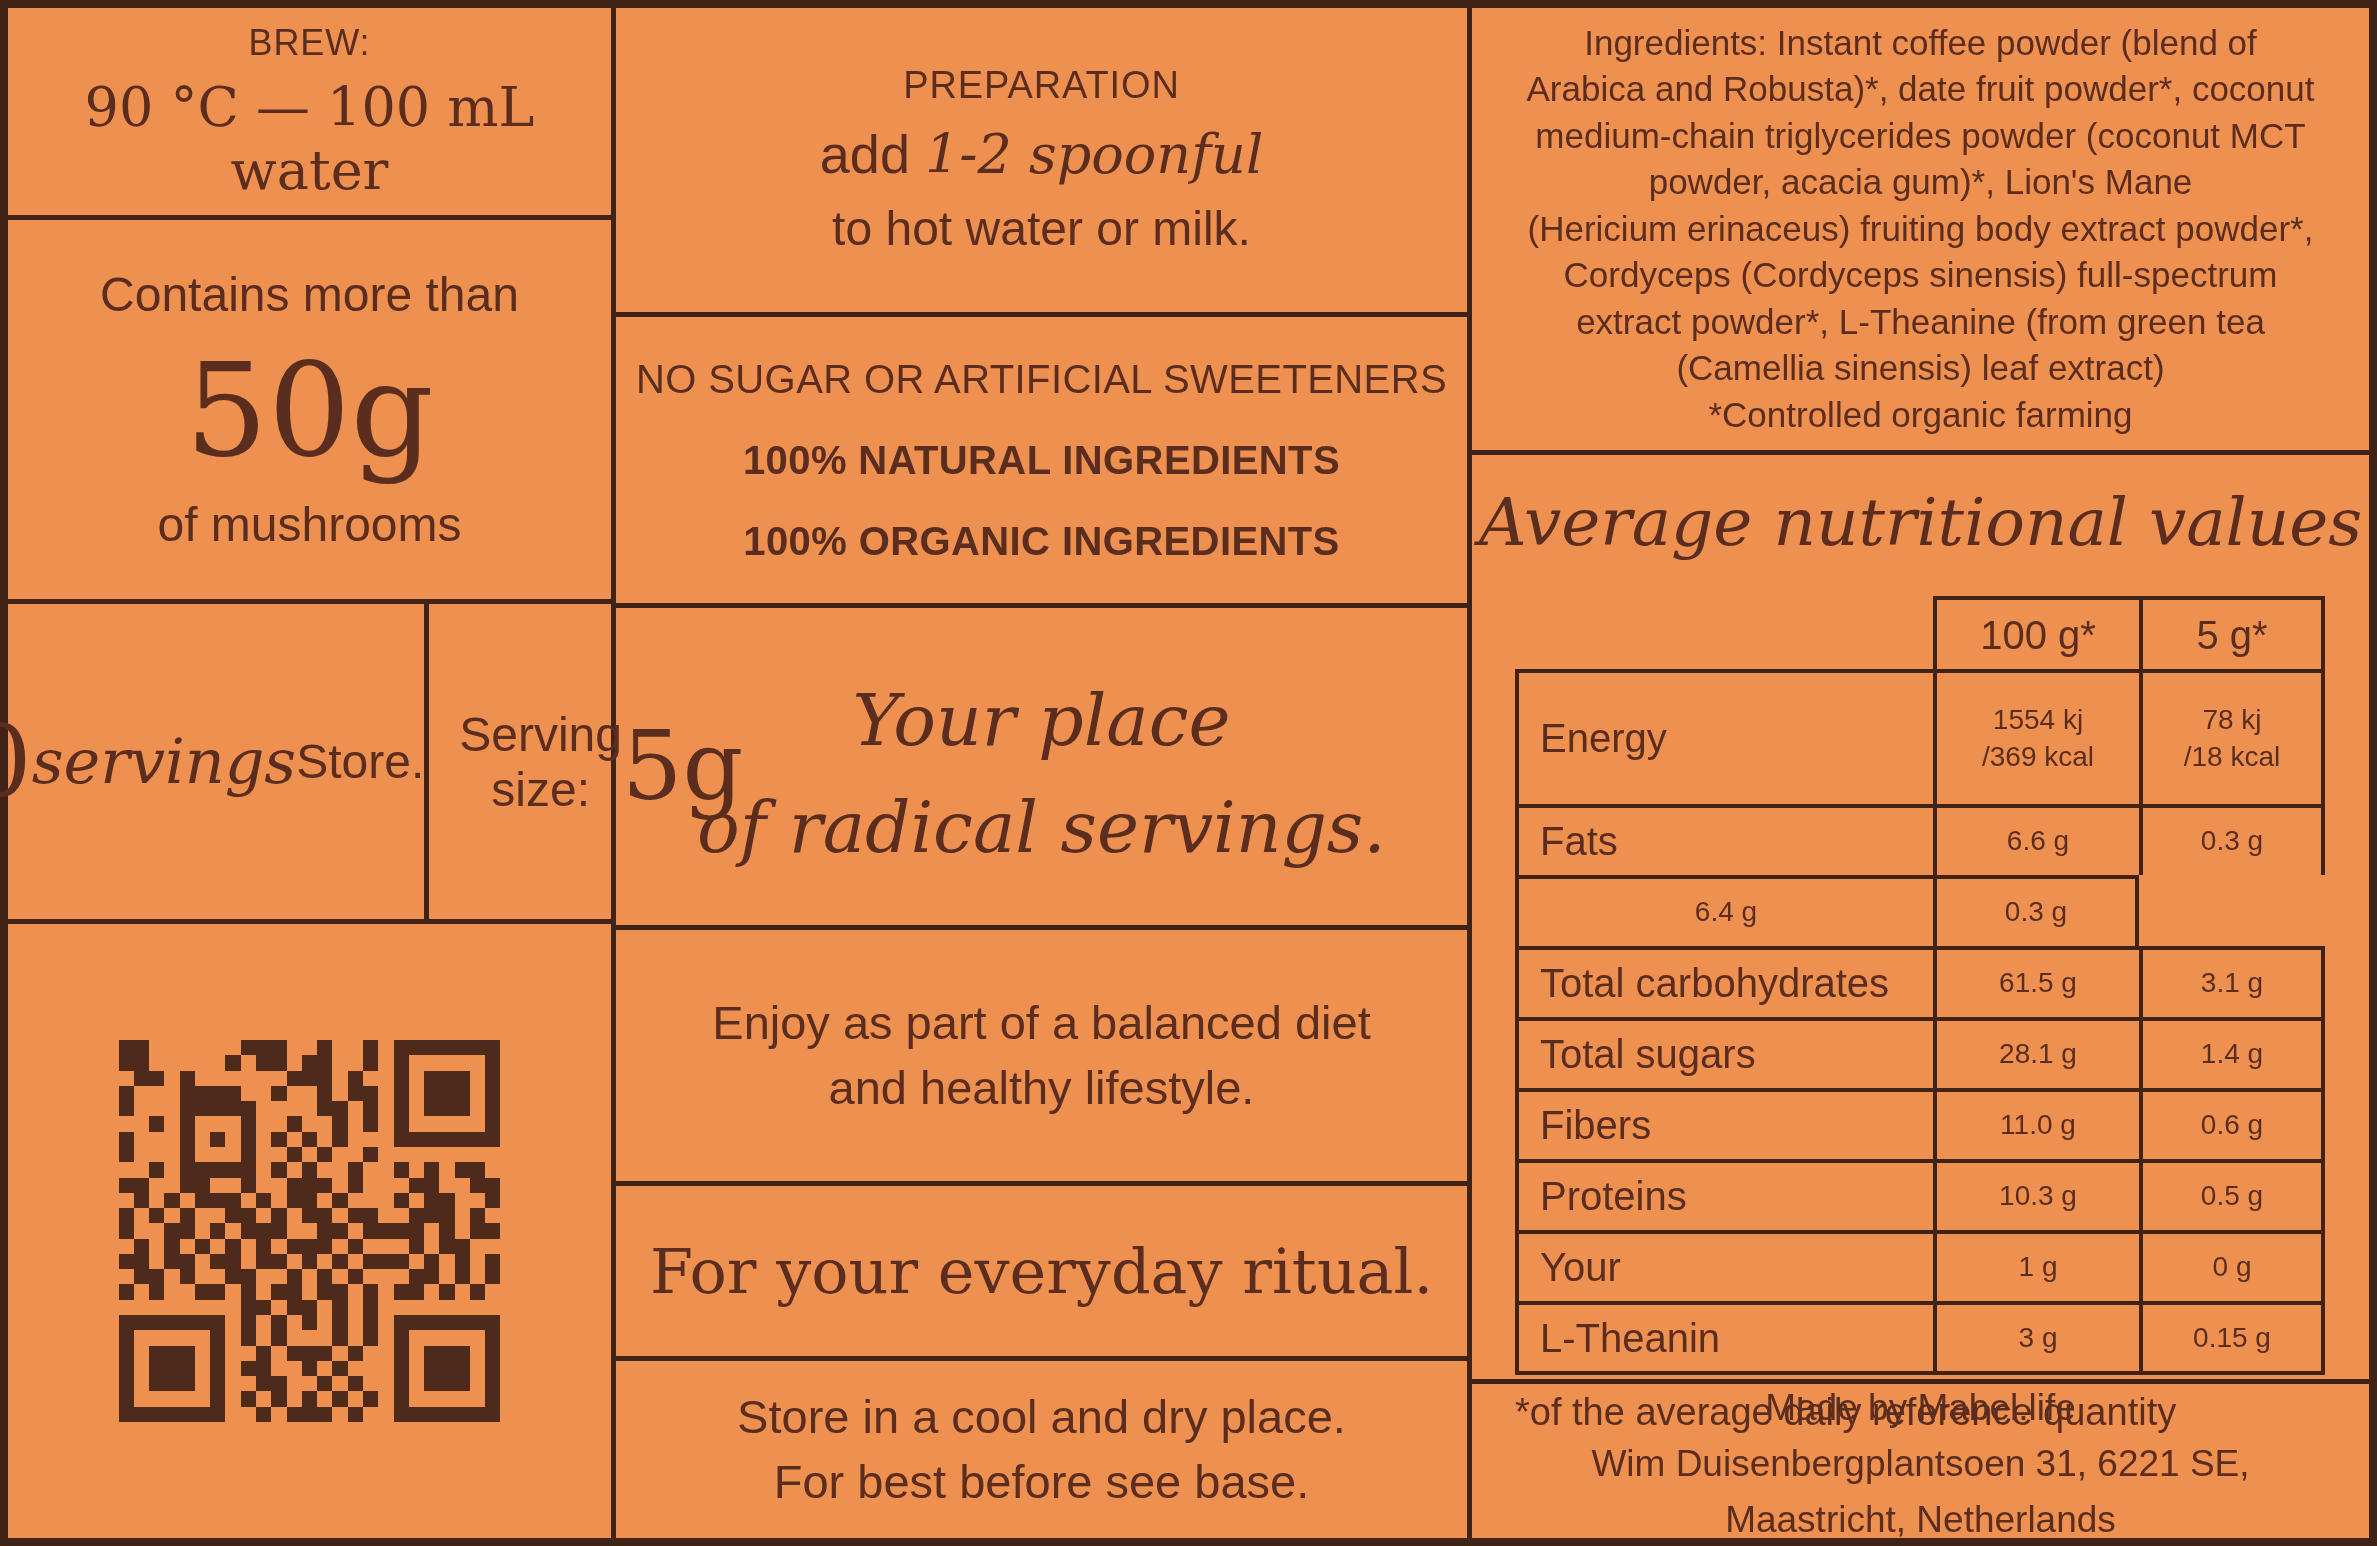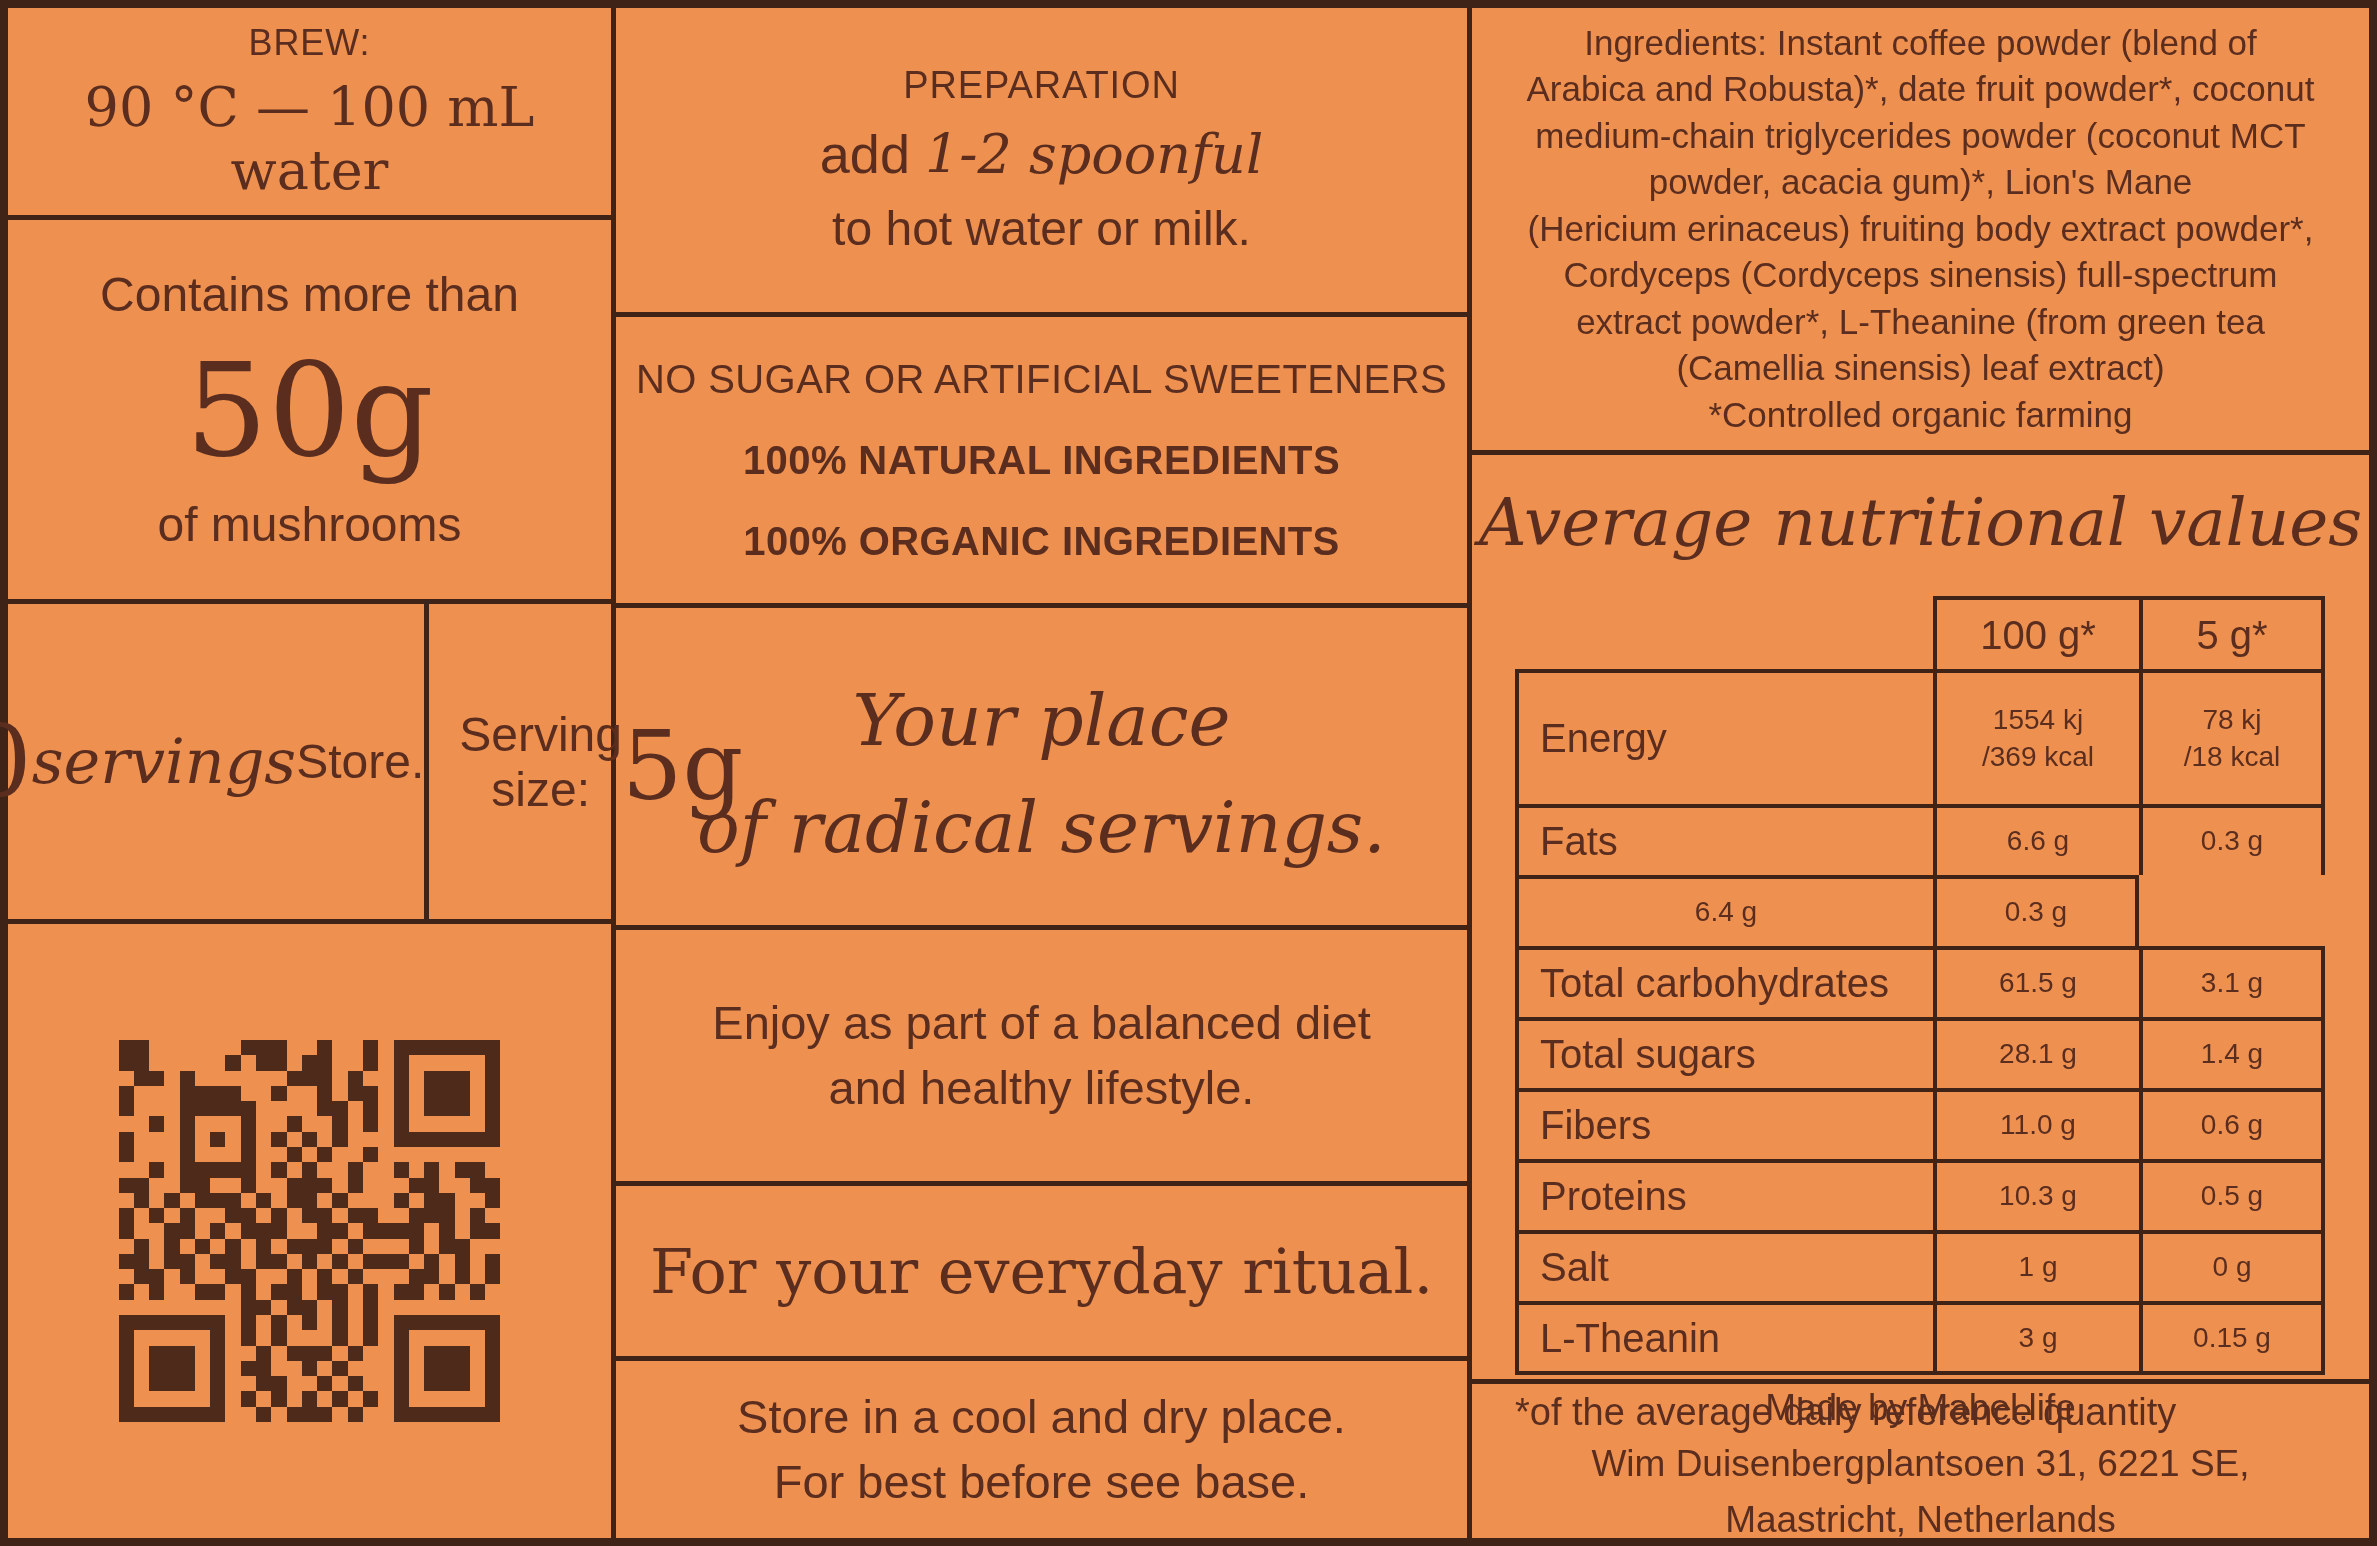--- a/index.html
+++ b/index.html
@@ -860,21 +860,21 @@
             </div>
             <div class="ncell val">
               <div>10.3 g</div>
             </div>
             <div class="ncell val rt">
               <div>0.5 g</div>
             </div>
           </div>
           <div class="nrow" style="height: 71px;">
             <div class="ncell lab">
-              <div>Salt</div>
+              <div>Your</div>
             </div>
             <div class="ncell val">
               <div>1 g</div>
             </div>
             <div class="ncell val rt">
               <div>0 g</div>
             </div>
           </div>
           <div class="nrow" style="height: 74px;">
             <div class="ncell lab bt">

